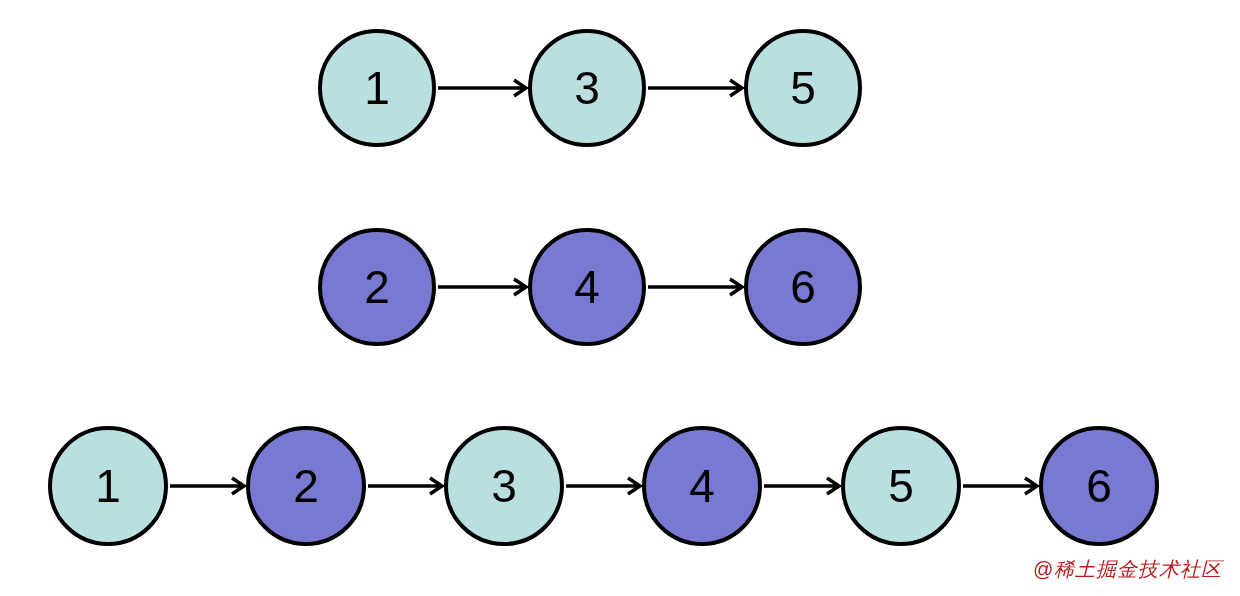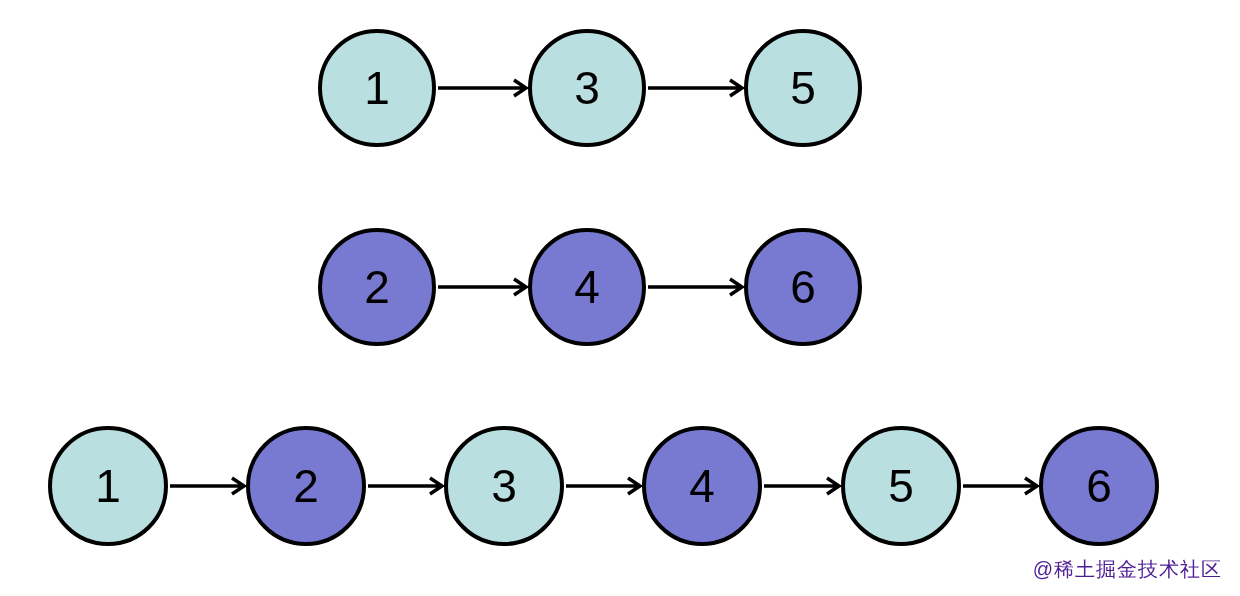--- a/index.html
+++ b/index.html
@@ -92,14 +92,14 @@
       <div class="node" style="left: 642px; top: 426px; width: 120px; height: 120px; background: rgb(120, 121, 209); border-color: rgb(0, 0, 0);">
         <span style="color: rgb(0, 0, 0);">4</span>
       </div>
       <div class="node" style="left: 841px; top: 426px; width: 120px; height: 120px; background: rgb(185, 223, 225); border-color: rgb(0, 0, 0);">
         <span style="color: rgb(0, 0, 0);">5</span>
       </div>
       <div class="node" style="left: 1039px; top: 426px; width: 120px; height: 120px; background: rgb(120, 121, 209); border-color: rgb(0, 0, 0);">
         <span style="color: rgb(0, 0, 0);">6</span>
       </div>
     </div>
-  <div class="watermark" style="color: #4c1d95;">@稀土掘金技术社区</div>
+  <div class="watermark" style="color: #b91c1c; font-style: italic;">@稀土掘金技术社区</div>
 </div>
 
 </body></html>

